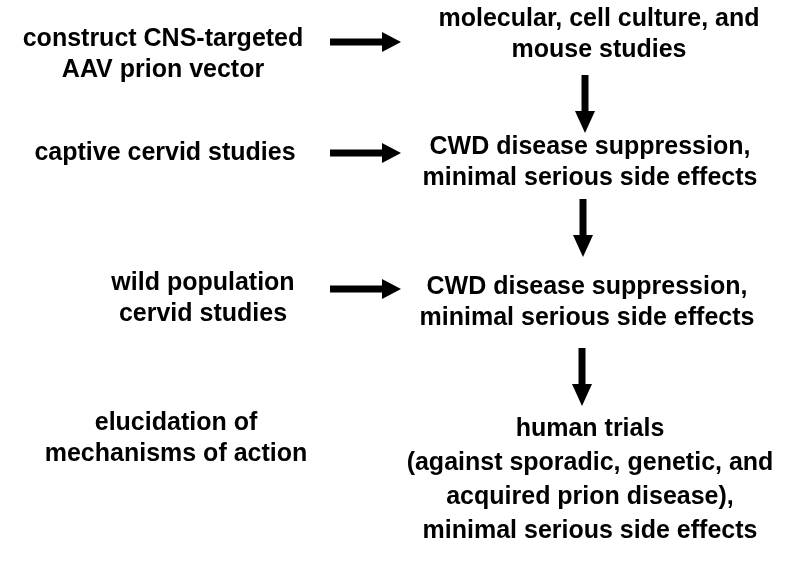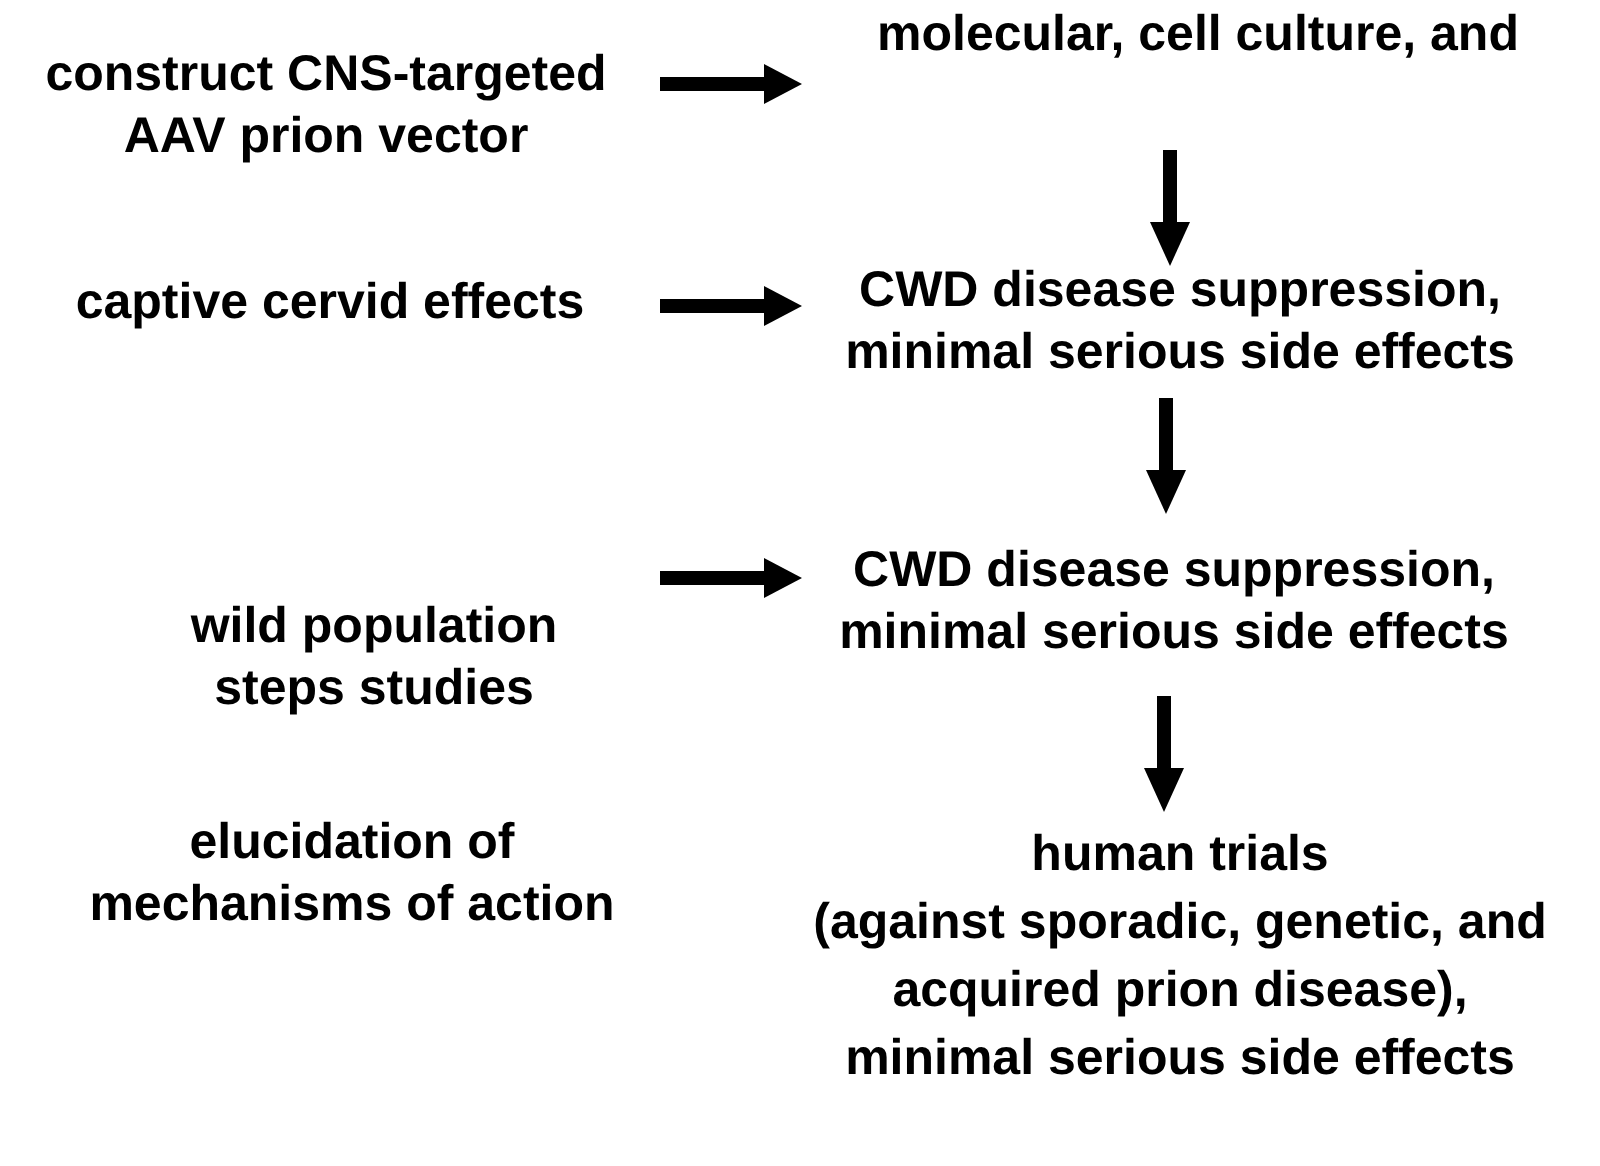--- a/index.html
+++ b/index.html
@@ -23,21 +23,21 @@
     font-size: 25px;
     line-height: 31px;
     letter-spacing: 0px;
     color: var(--ink);
   }
   .node .line { display: block; white-space: nowrap; }
 
   
   #node-construct-vector { left: 2px;   top: 22px;  width: 322px; }
   #node-captive-cervid   { left: 20px;  top: 136px; width: 290px; }
-  #node-wild-population  { left: 48px;  top: 266px; width: 278px; margin-top: 32px; }
+  #node-wild-population  { left: 64px;  top: 266px; width: 278px; }
   #node-elucidation      { left: 16px;  top: 406px; width: 320px; }
 
   
   #node-molecular        { left: 408px; top: 2px;   width: 382px; text-align: center; }
   #node-cwd-1            { left: 396px; top: 130px; width: 388px; }
   #node-cwd-2            { left: 393px; top: 270px; width: 388px; }
   #node-human-trials     { left: 380px; top: 410px; width: 420px; line-height: 34px; }
 
   .arrow { position: absolute; color: var(--ink); }
   .arrow svg { display: block; }
@@ -54,35 +54,36 @@
 <body>
 
 <div id="canvas">
 
   <div class="node" id="node-construct-vector">
     <span class="line">construct CNS-targeted</span>
     <span class="line">AAV prion vector</span>
   </div>
 
   <div class="node" id="node-captive-cervid">
-    <span class="line">captive cervid effects</span>
+    <span class="line">captive cervid studies</span>
   </div>
 
   <div class="node" id="node-wild-population">
     <span class="line">wild population</span>
-    <span class="line">steps studies</span>
+    <span class="line">cervid studies</span>
   </div>
 
   <div class="node" id="node-elucidation">
     <span class="line">elucidation of</span>
     <span class="line">mechanisms of action</span>
   </div>
 
   <div class="node" id="node-molecular">
     <span class="line">molecular, cell culture, and</span>
+    <span class="line">mouse studies</span>
   </div>
 
   <div class="node" id="node-cwd-1">
     <span class="line">CWD disease suppression,</span>
     <span class="line">minimal serious side effects</span>
   </div>
 
   <div class="node" id="node-cwd-2">
     <span class="line">CWD disease suppression,</span>
     <span class="line">minimal serious side effects</span>

